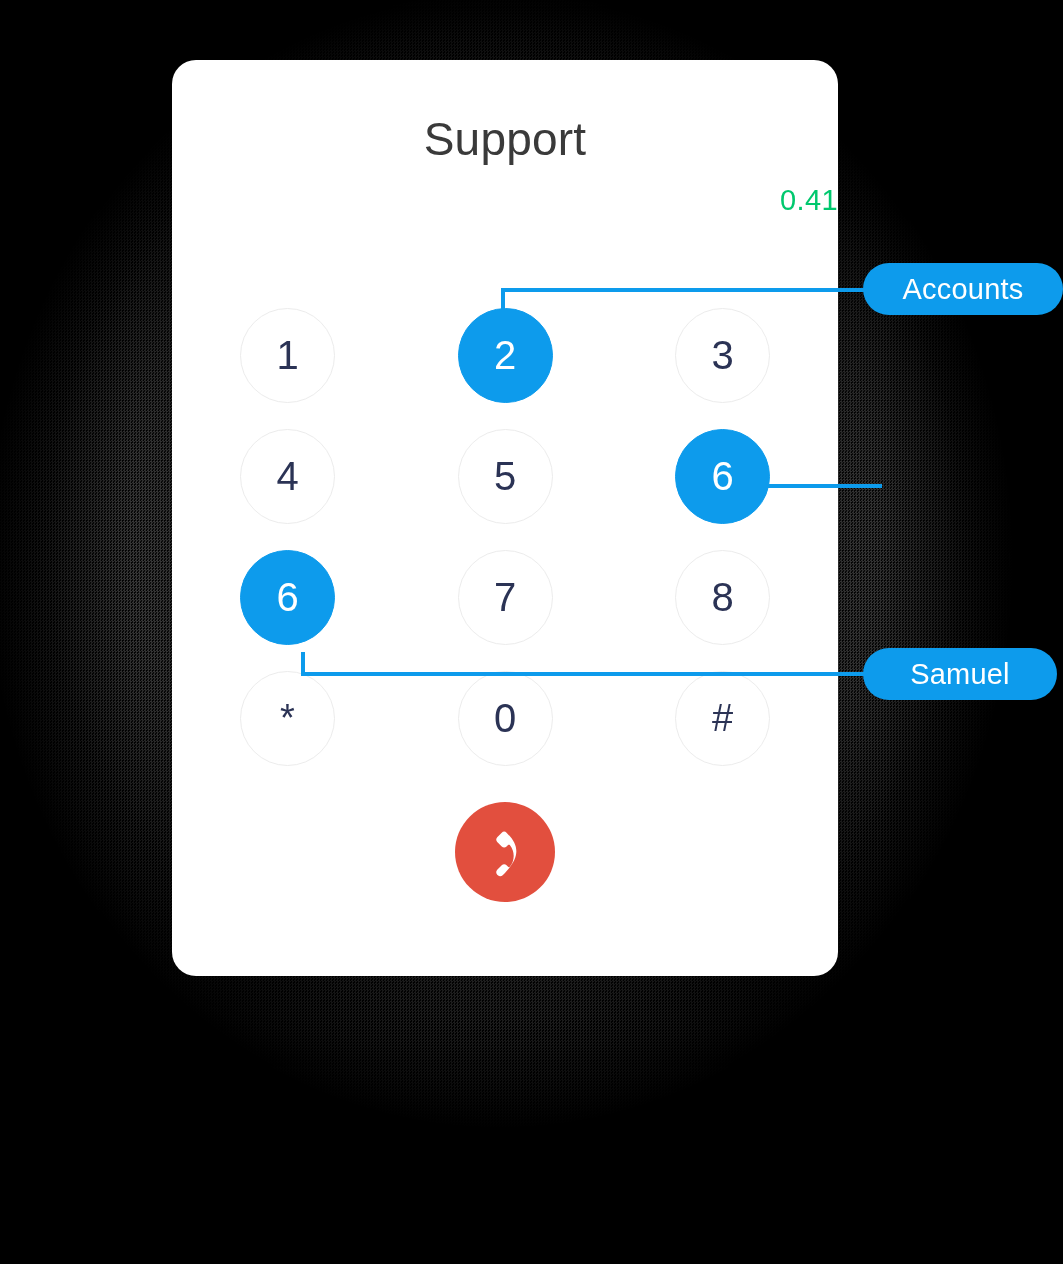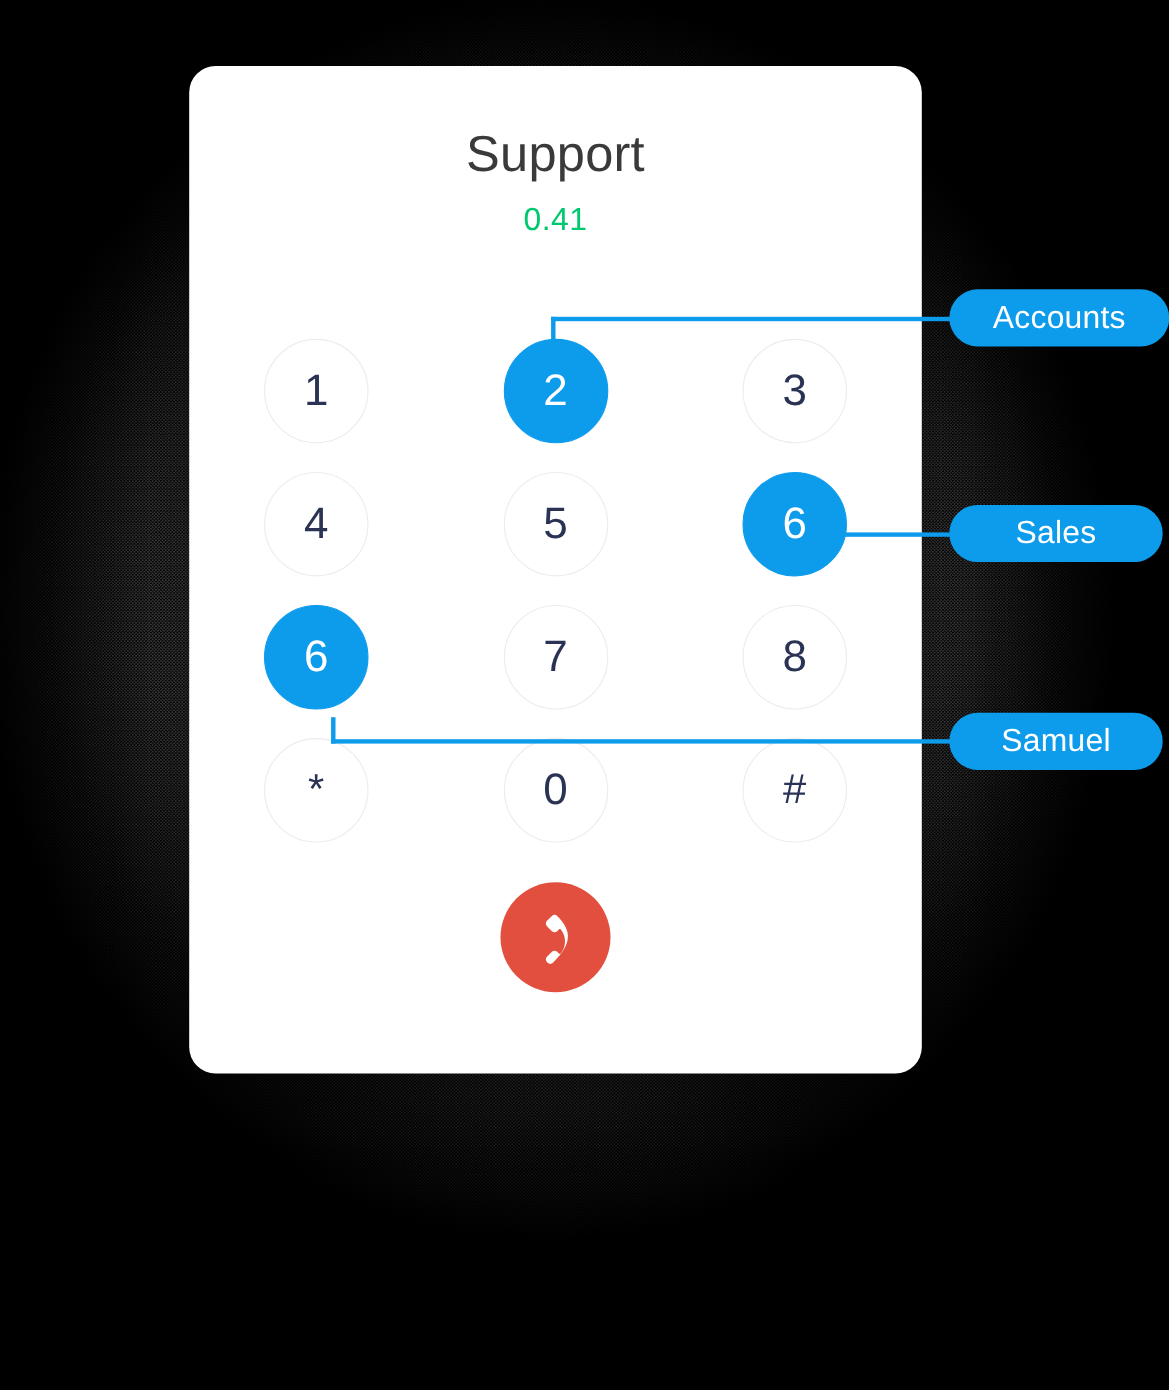--- a/index.html
+++ b/index.html
@@ -96,21 +96,21 @@
 
 <div id="stage">
 
   <div class="noise"></div>
   <div class="noise2"></div>
   <div class="vignette"></div>
 
   <div class="card">
 
     <div class="contact-name" style="color: rgb(58, 58, 58);">Support</div>
-    <div class="call-timer" style="color: rgb(0, 200, 110);">0.41</div>
+    <div class="call-timer" style="color: rgb(0, 200, 110); text-align: right;">0.41</div>
 
     <div class="keypad">
 
       <div class="keyrow">
         <div class="key">
             <span>1</span>
           </div>
         <div class="key hl" style="background: rgb(13, 155, 236); border-color: rgb(13, 155, 236);">
             <span>2</span>
           </div>
@@ -179,21 +179,18 @@
 
   <div class="conn" style="left: 748px; top: 484px; width: 134px; height: 4px; background: rgb(13, 155, 236);"></div>
 
   <div class="conn" style="left: 301px; top: 652px; width: 4px; height: 24px; background: rgb(13, 155, 236);"></div>
   <div class="conn" style="left: 301px; top: 672px; width: 580px; height: 4px; background: rgb(13, 155, 236);"></div>
 
   <div class="pill" style="left: 863px; top: 263px; min-width: 200px; border-top-right-radius: 26px; border-bottom-right-radius: 26px; background: rgb(13, 155, 236);">
     <span>Accounts</span>
   </div>
 
-  <div class="pill" style="left: 863px; top: 459px; width: 194px; background: rgb(13, 155, 236);">
-    <span>Sales</span>
-  </div>
 
   <div class="pill" style="left: 863px; top: 648px; width: 194px; background: rgb(13, 155, 236);">
     <span>Samuel</span>
   </div>
 
 </div>
 
 </body></html>

